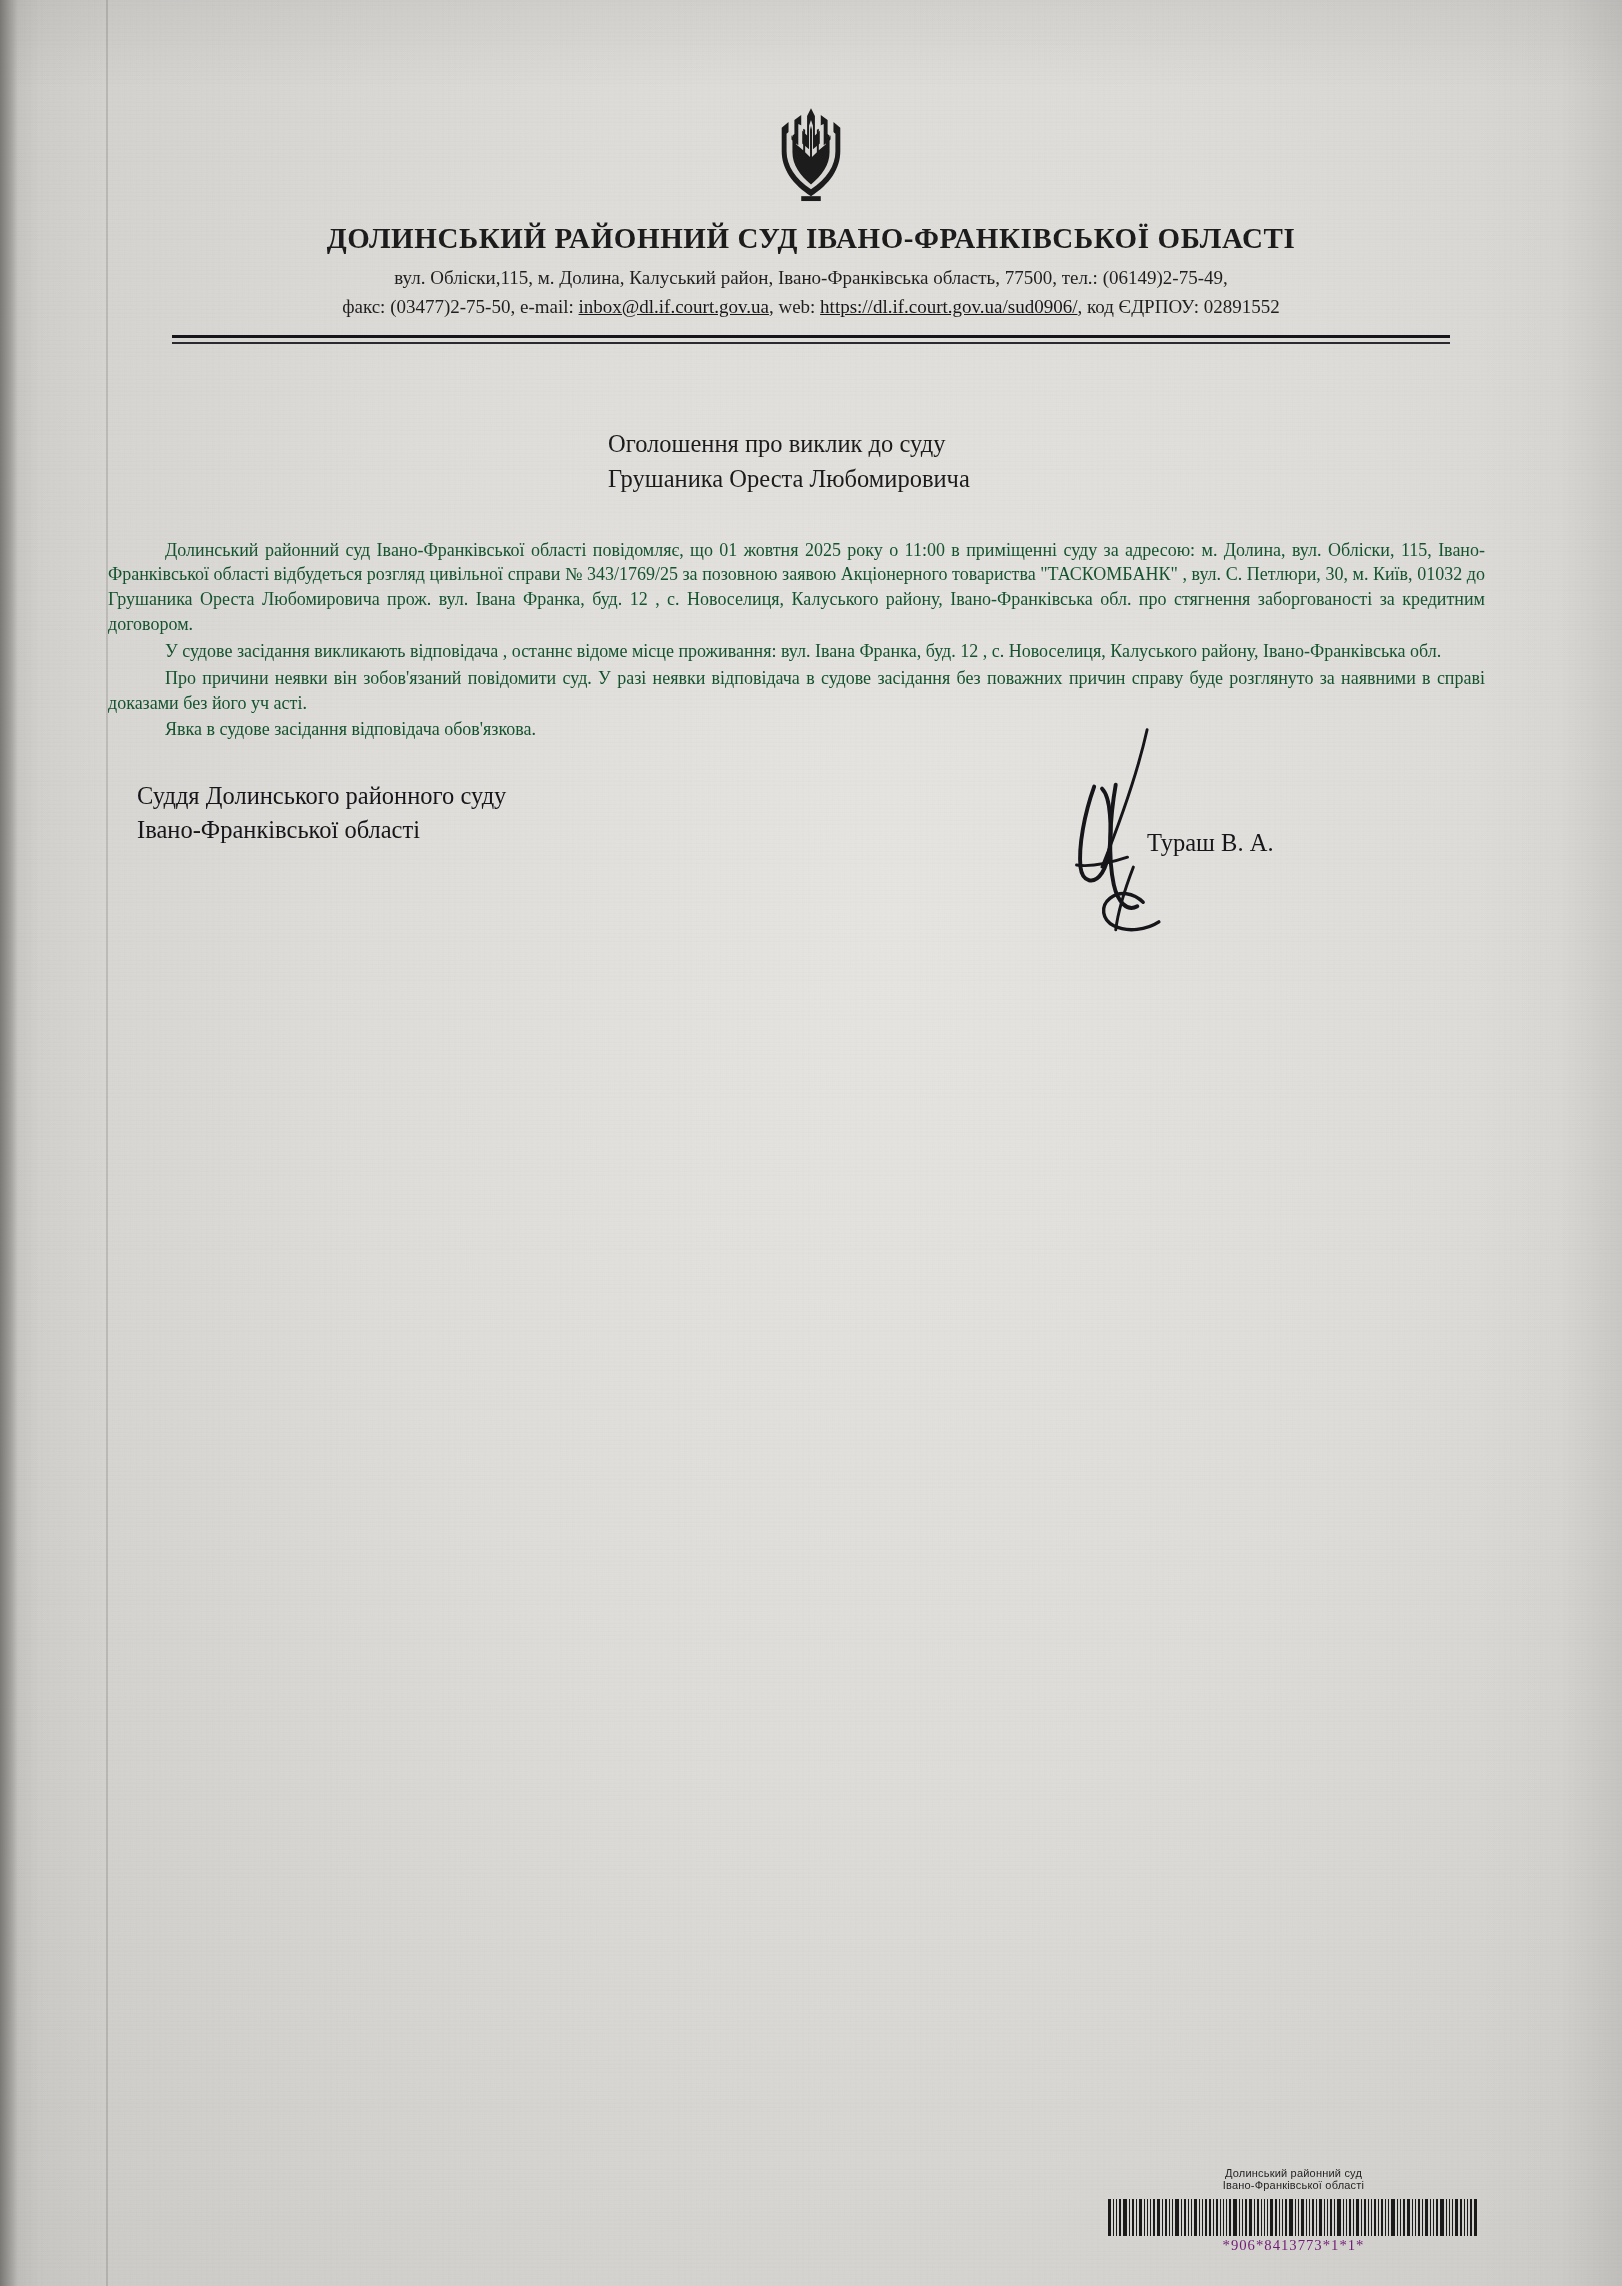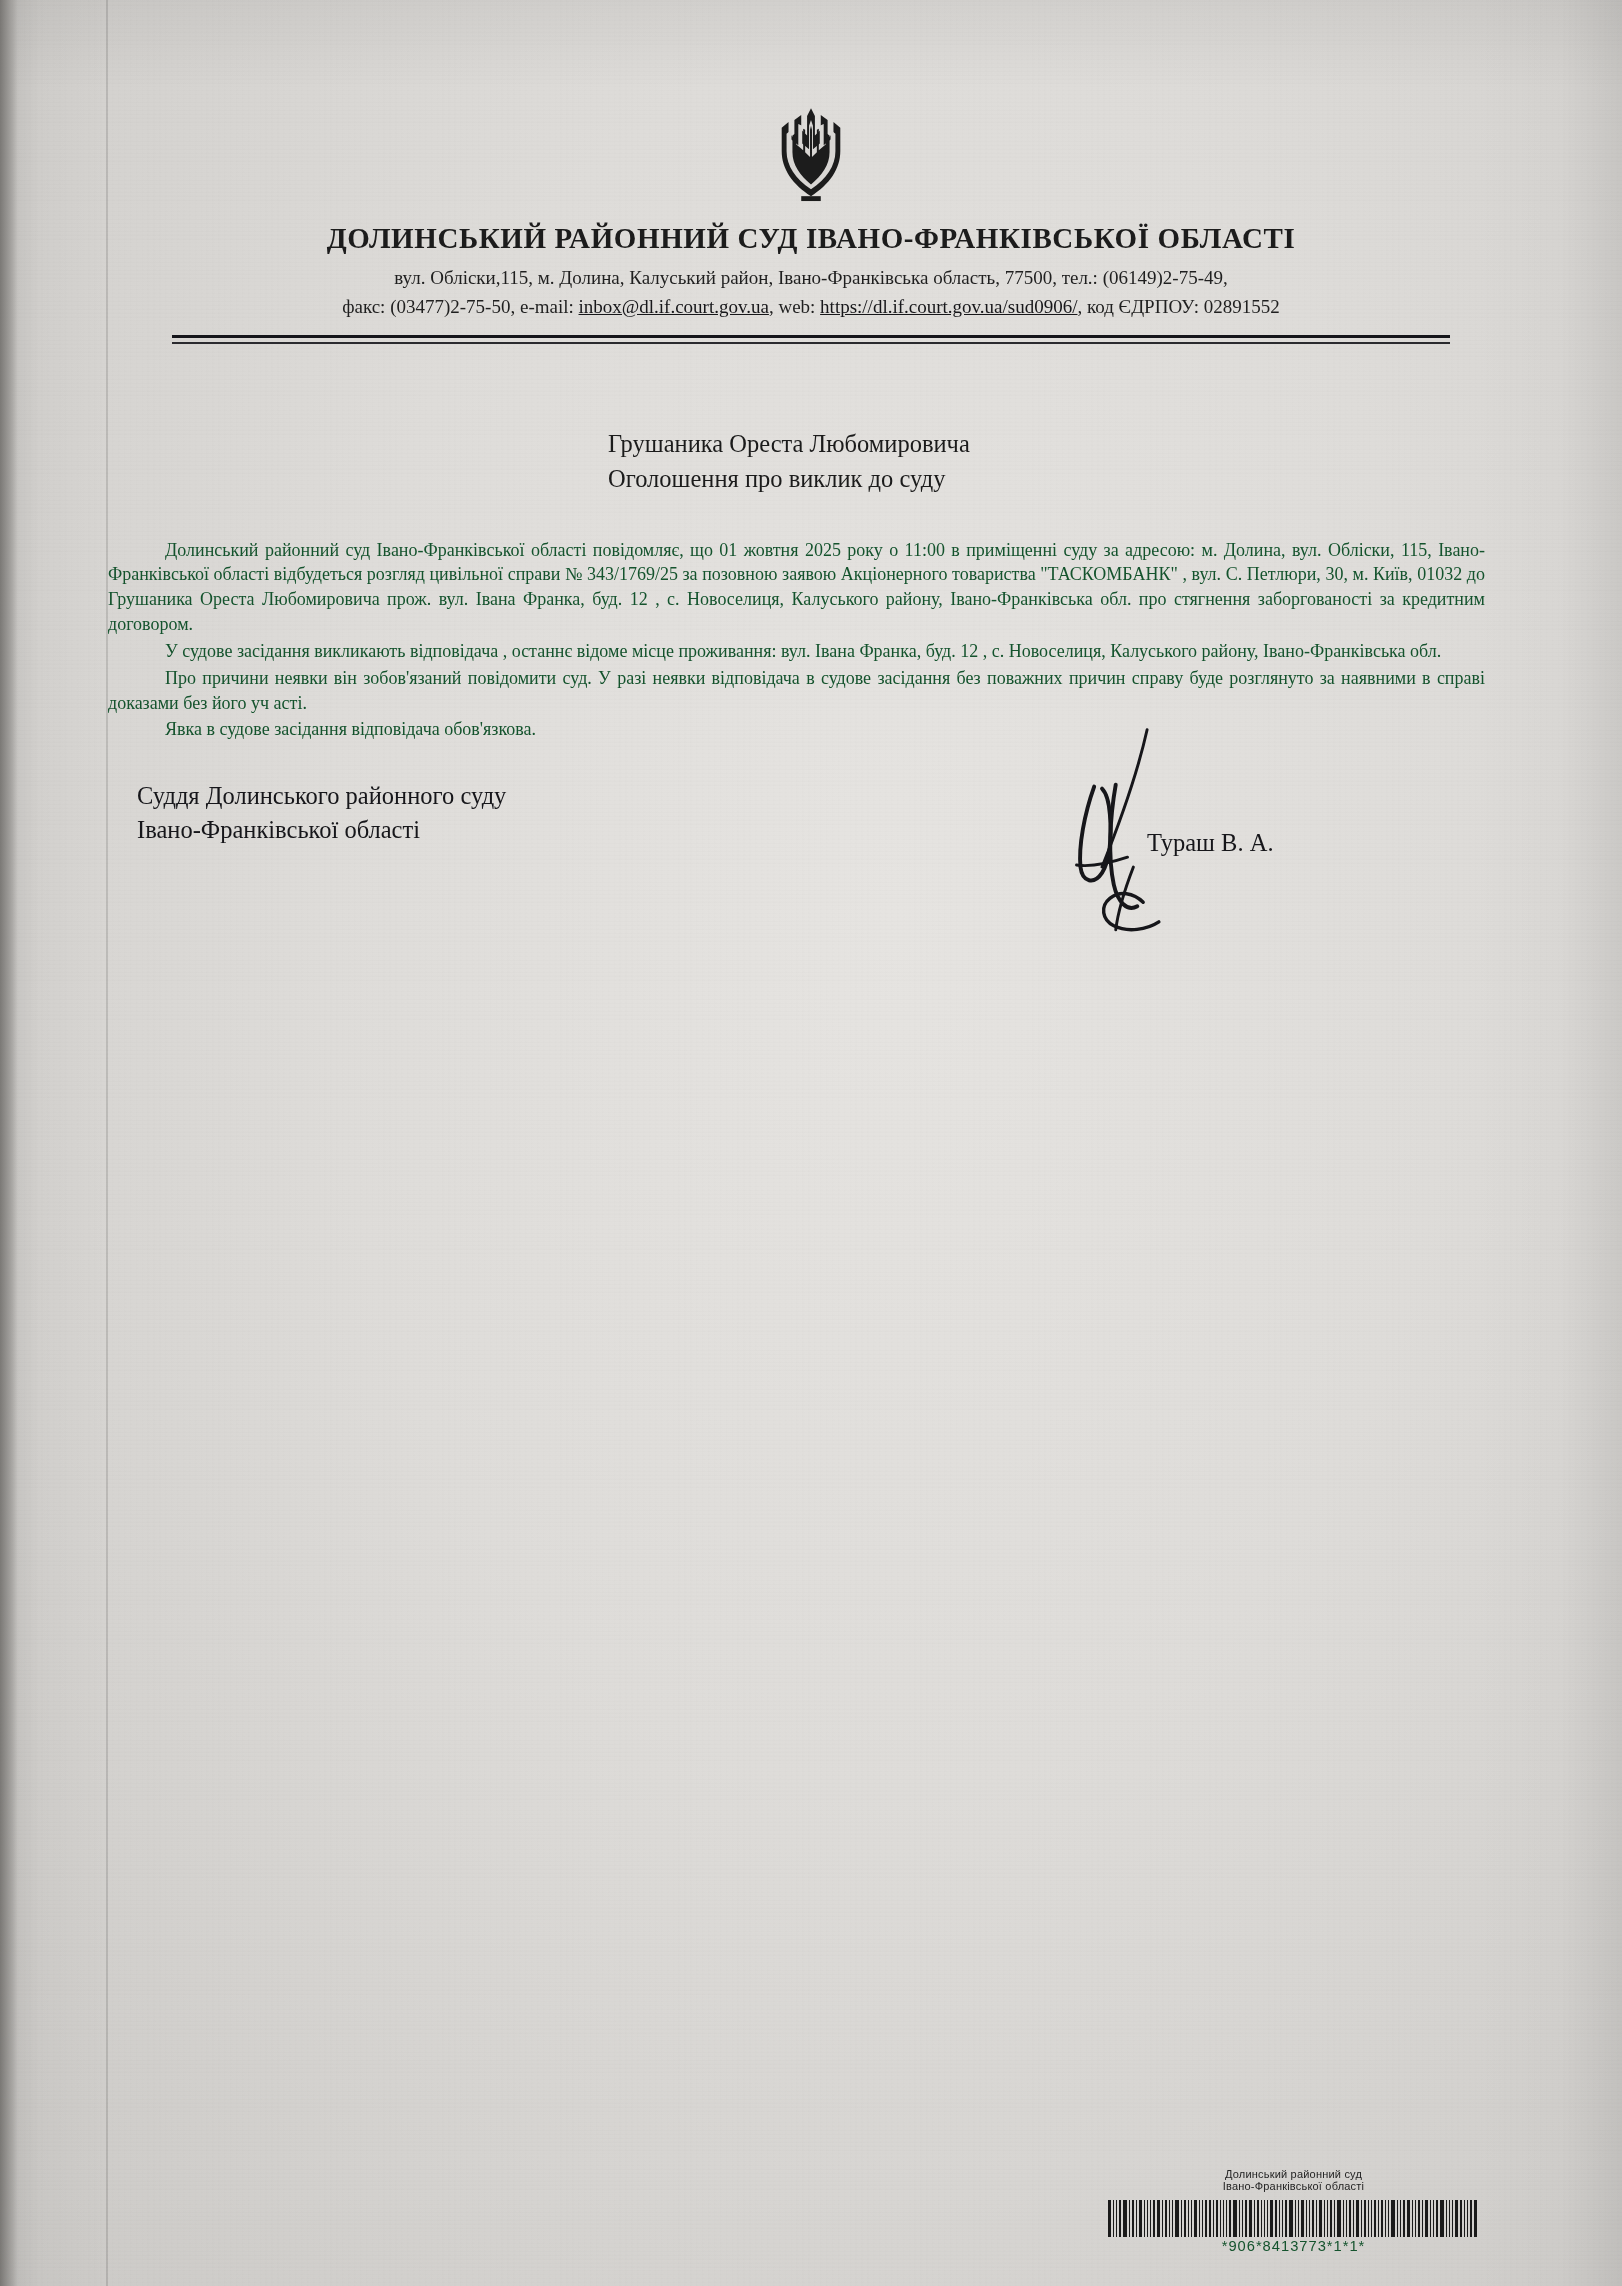--- a/index.html
+++ b/index.html
@@ -158,23 +158,23 @@
     justify-content: center;
     gap: 0;
   }
   .barcode i {
     display: inline-block;
     background: #1a1a1a;
     height: 37px;
     margin-right: 2px;
   }
   .barcode-text {
-    font-family: Liberation Sans, sans-serif;
+    font-family: Liberation Serif, serif;
     font-size: 14.7px;
-    color: #14532d;
+    color: #701a75;
     margin-top: 1px;
     letter-spacing: 1px;
   }
 </style>
 </head>
 <body>
 
 <div class="page">
   <div class="paper"></div>
   <div class="noise"></div>
@@ -202,22 +202,22 @@
 
     <div class="addr-line">вул. Обліски,115, м. Долина, Калуський район, Івано-Франківська область, 77500, тел.: (06149)2-75-49,</div>
 
     <div class="addr-line second">
       <span>факс: (03477)2-75-50, e-mail: </span><span class="link">inbox@dl.if.court.gov.ua</span><span>, web: </span><span class="link">https://dl.if.court.gov.ua/sud0906/</span><span>, код ЄДРПОУ:  02891552</span>
     </div>
 
     <div class="rule"></div>
 
     <div class="title-block">
+      <div>Оголошення про виклик до суду</div>
       <div>Грушаника Ореста Любомировича</div>
-      <div>Оголошення про виклик до суду</div>
     </div>
 
     <div class="para-wrap">
       <p class="para">Долинський районний суд Івано-Франківської області повідомляє, що 01 жовтня 2025 року о 11:00 в приміщенні суду за адресою: м. Долина, вул. Обліски, 115, Івано-Франківської області відбудеться розгляд цивільної справи № 343/1769/25 за позовною заявою Акціонерного товариства "ТАСКОМБАНК" , вул. С. Петлюри, 30, м. Київ, 01032 до Грушаника Ореста Любомировича прож. вул. Івана Франка, буд. 12 , с. Новоселиця, Калуського району, Івано-Франківська обл. про стягнення заборгованості за кредитним договором.</p>
       <p class="para">У судове засідання викликають відповідача , останнє відоме місце проживання: вул. Івана Франка, буд. 12 , с. Новоселиця, Калуського району, Івано-Франківська обл.</p>
       <p class="para">Про причини неявки він зобов'язаний повідомити суд. У разі неявки відповідача в судове засідання без поважних причин справу буде розглянуто за наявними в справі доказами без його уч асті.</p>
       <p class="para">Явка в судове засідання відповідача  обов'язкова.</p>
     </div>
 
     <div class="sign-block">

